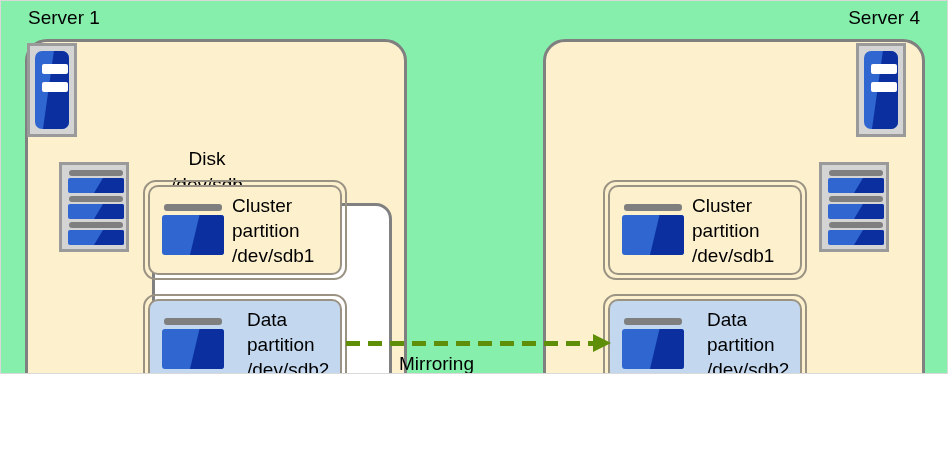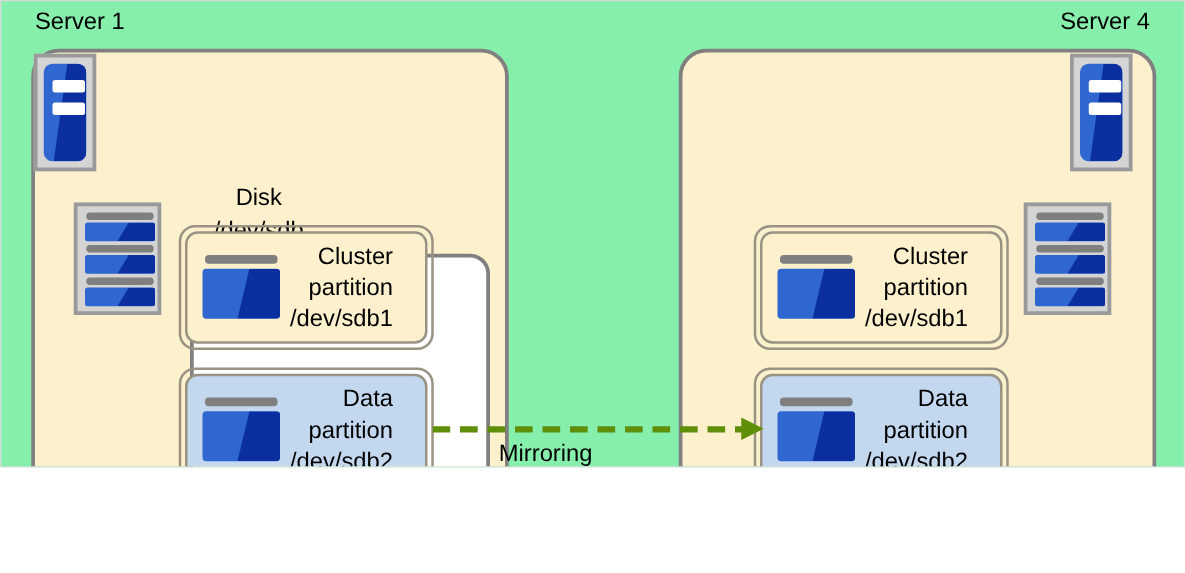--- a/index.html
+++ b/index.html
@@ -83,34 +83,33 @@
     width: 100%;
     height: 100%;
     border: 2px solid #9a9384;
     border-radius: 10px;
     box-sizing: border-box;
     display: flex;
     align-items: center;
     position: relative;
   }
   .partition.cluster .partition-inner { background: #fdf0cd; }
-  .partition.data .partition-inner { background: #c3d8ef; }
+  .partition.data .partition-inner { background: #c3d8ef; gap: 15px; }
 
   #p1-cluster { left: 142px; top: 179px; }
   #p1-data    { left: 142px; top: 293px; }
   #p2-cluster { left: 602px; top: 179px; }
   #p2-data    { left: 602px; top: 293px; }
 
   .partition-label {
     font-size: 19px;
     line-height: 25px;
     color: #000000;
     white-space: nowrap;
     margin-left: 8px;
-    text-align: right;
   }
 
   
   .part-icon {
     position: relative;
     width: 62px;
     height: 60px;
     flex: 0 0 62px;
     margin-left: 12px;
   }

